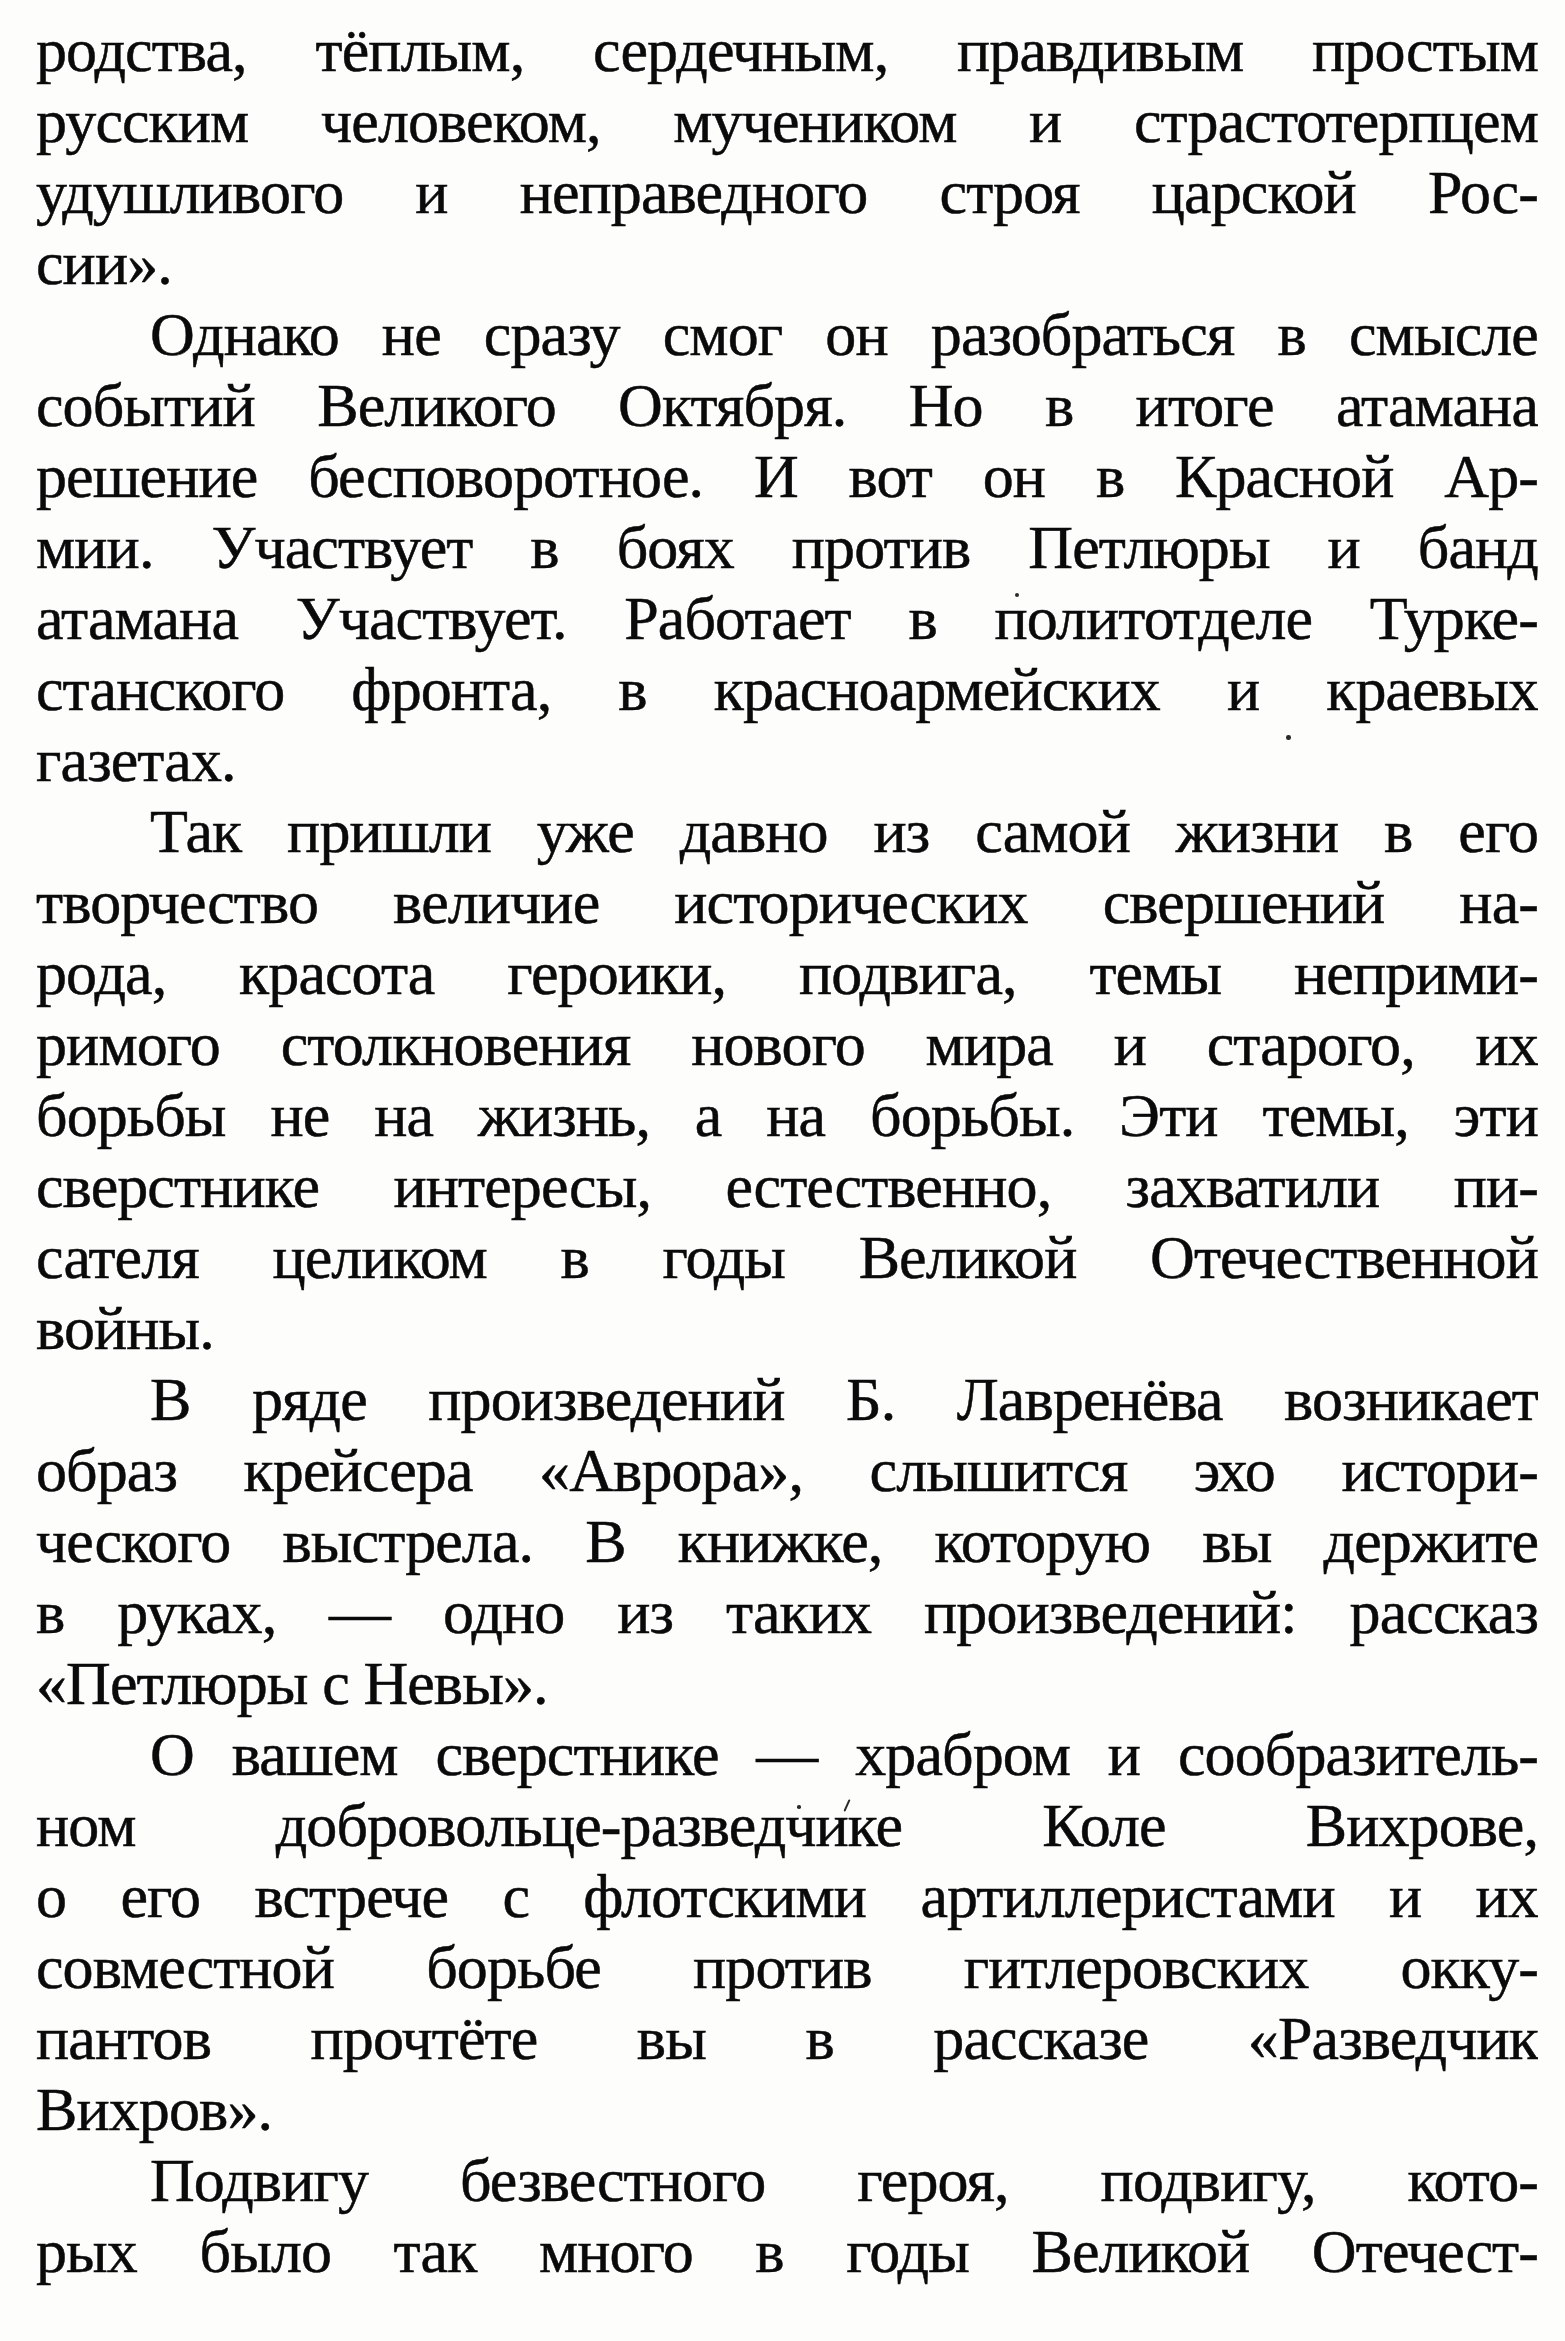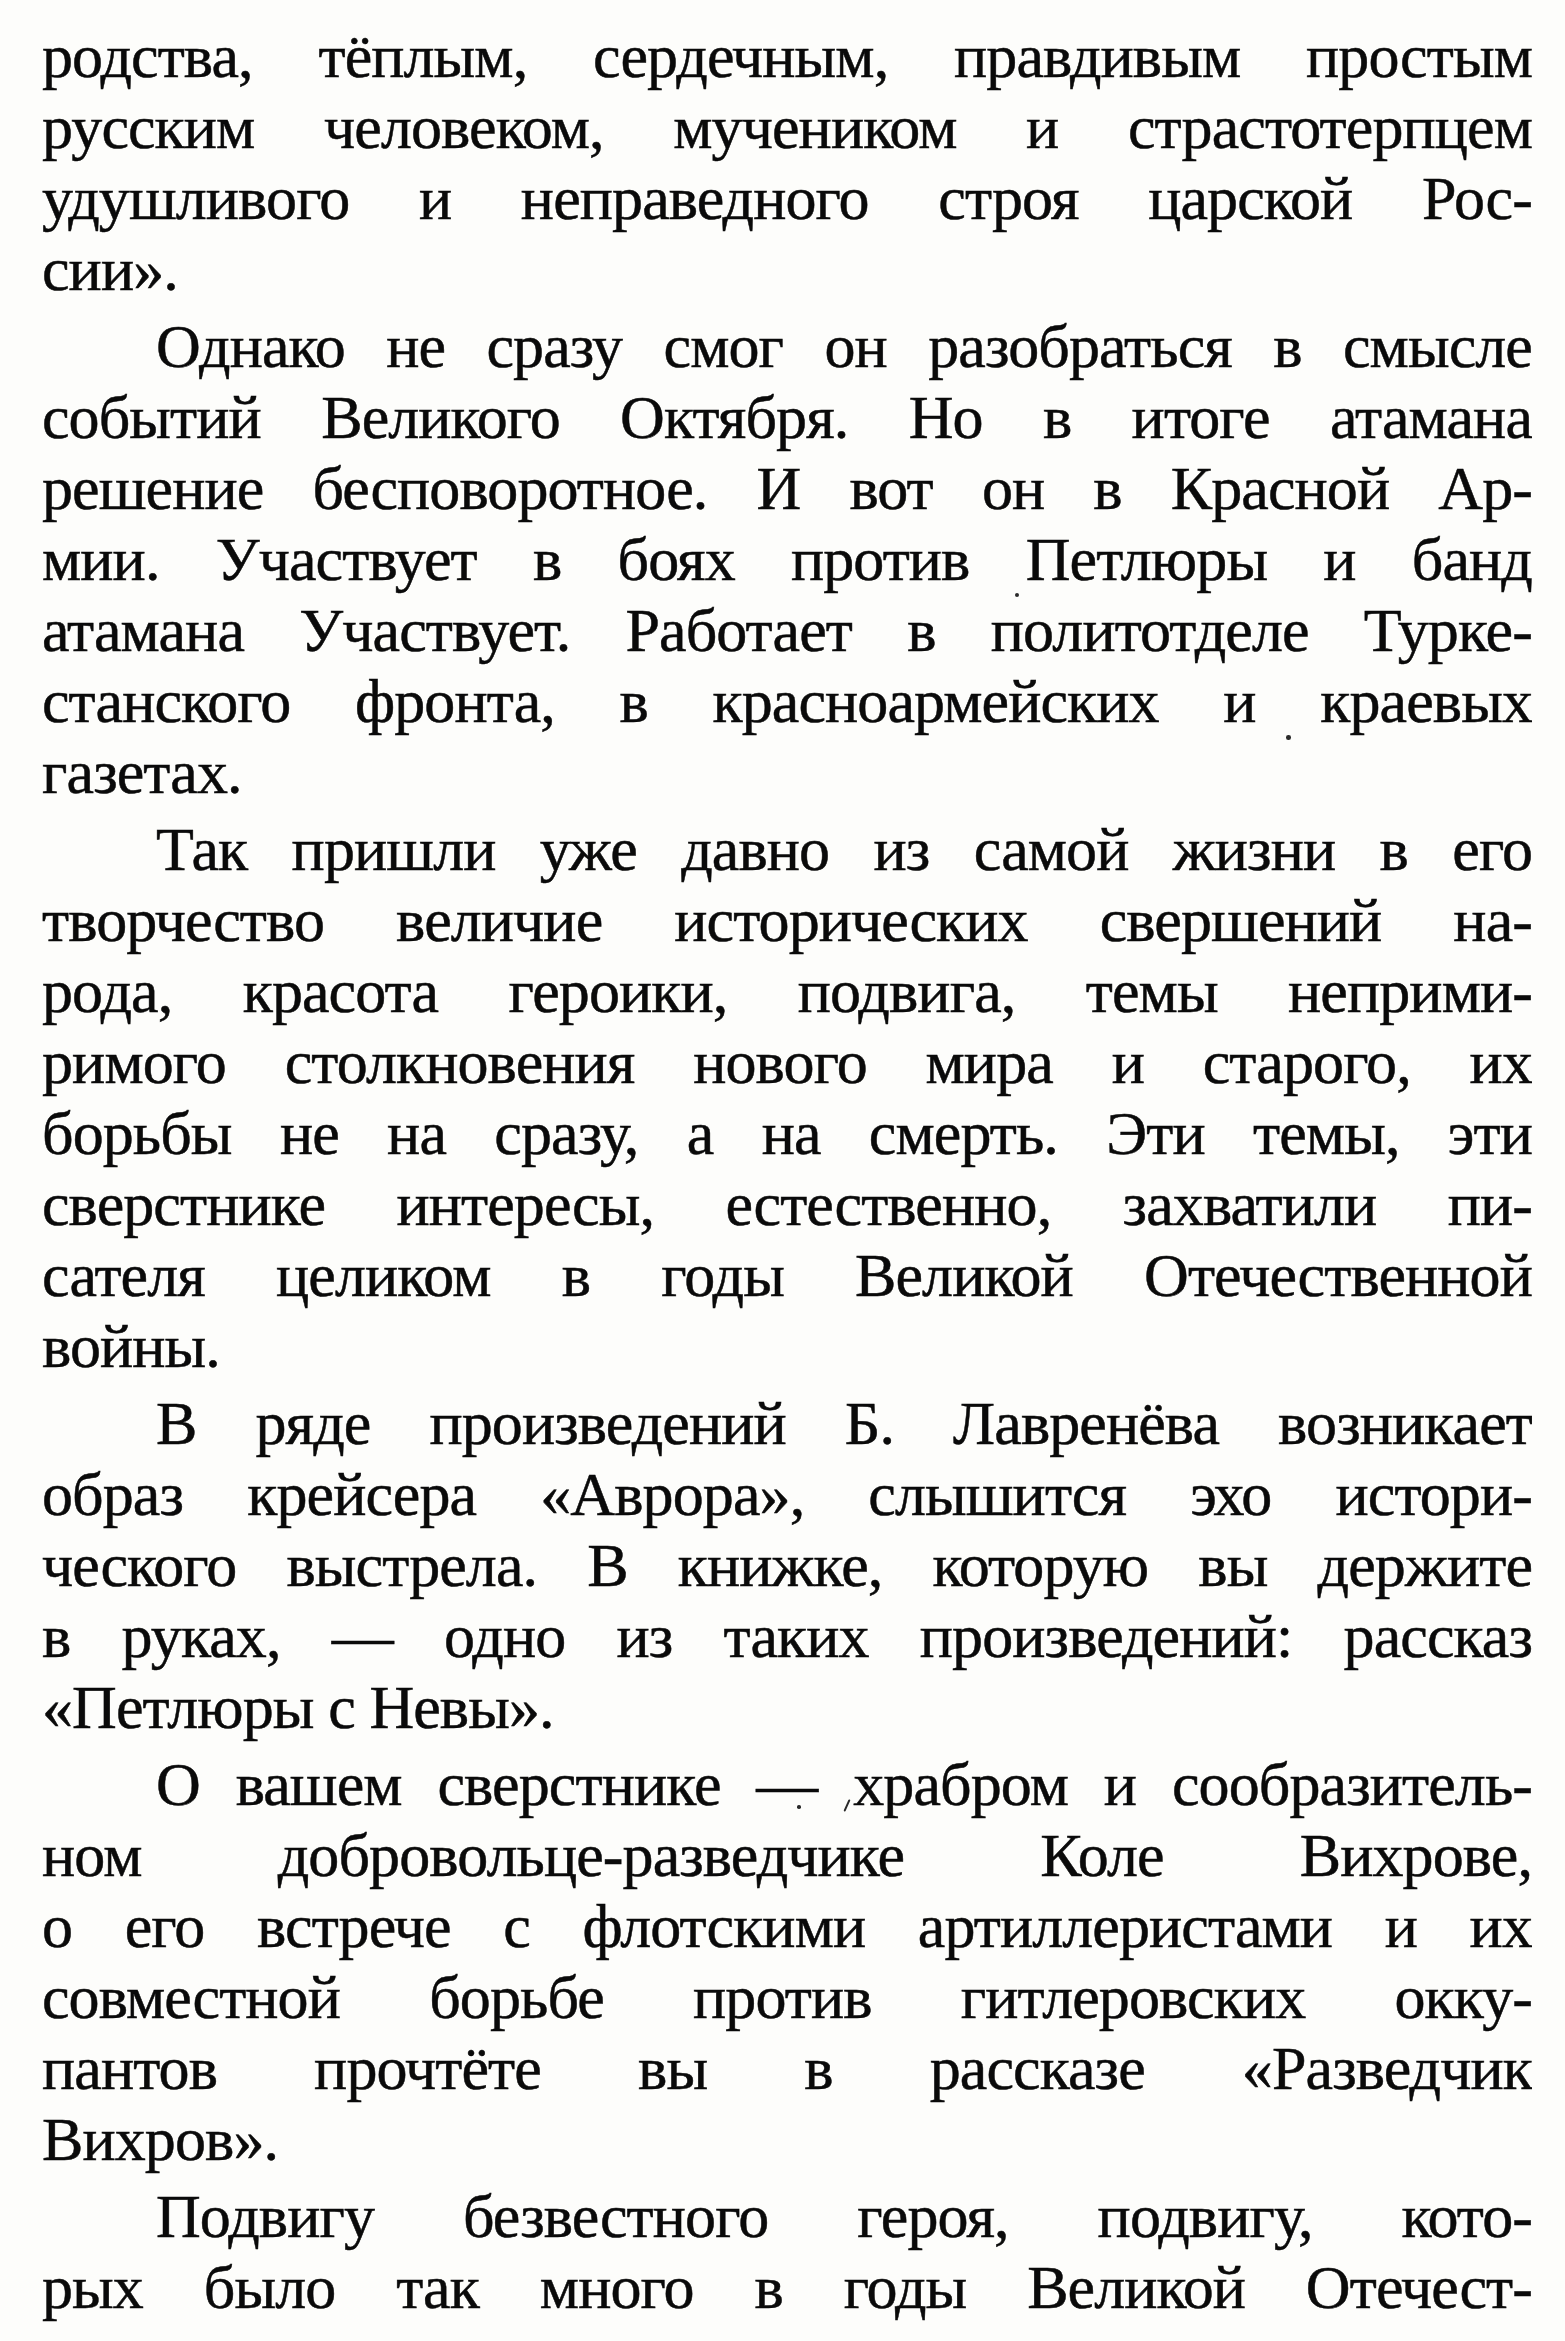--- a/index.html
+++ b/index.html
@@ -19,21 +19,21 @@
     height: 2342px;
     padding: 15px 27px 0 36px;
     color: #0a0a0a;
     font-family: "Liberation Serif", "DejaVu Serif", serif;
     font-size: 62px;
     line-height: 71px;
     letter-spacing: -0.9px;
     -webkit-text-stroke: 0.5px currentColor;
   }
   .page p {
-    margin: 6px;
+    margin: 0;
     padding: 0;
   }
   .line {
     text-align: justify;
     text-align-last: justify;
     overflow: hidden;
     height: 71px;
   }
   .line.indent {
     text-indent: 114px;
@@ -75,21 +75,21 @@
     <span class="line" style="display:block">атамана Участвует. Работает в политотделе Турке-</span>
     <span class="line" style="display:block">станского фронта, в красноармейских и краевых</span>
     <span class="line end" style="display:block">газетах.</span>
   </p>
 
   <p>
     <span class="line indent" style="display:block">Так пришли уже давно из самой жизни в его</span>
     <span class="line" style="display:block">творчество величие исторических свершений на-</span>
     <span class="line" style="display:block">рода, красота героики, подвига, темы неприми-</span>
     <span class="line" style="display:block">римого столкновения нового мира и старого, их</span>
-    <span class="line" style="display:block">борьбы не на сразу, а на смерть. Эти темы, эти</span>
+    <span class="line" style="display:block">борьбы не на жизнь, а на борьбы. Эти темы, эти</span>
     <span class="line" style="display:block">сверстнике интересы, естественно, захватили пи-</span>
     <span class="line" style="display:block">сателя целиком в годы Великой Отечественной</span>
     <span class="line end" style="display:block">войны.</span>
   </p>
 
   <p>
     <span class="line indent" style="display:block">В ряде произведений Б. Лавренёва возникает</span>
     <span class="line" style="display:block">образ крейсера «Аврора», слышится эхо истори-</span>
     <span class="line" style="display:block">ческого выстрела. В книжке, которую вы держите</span>
     <span class="line" style="display:block">в руках, — одно из таких произведений: рассказ</span>

